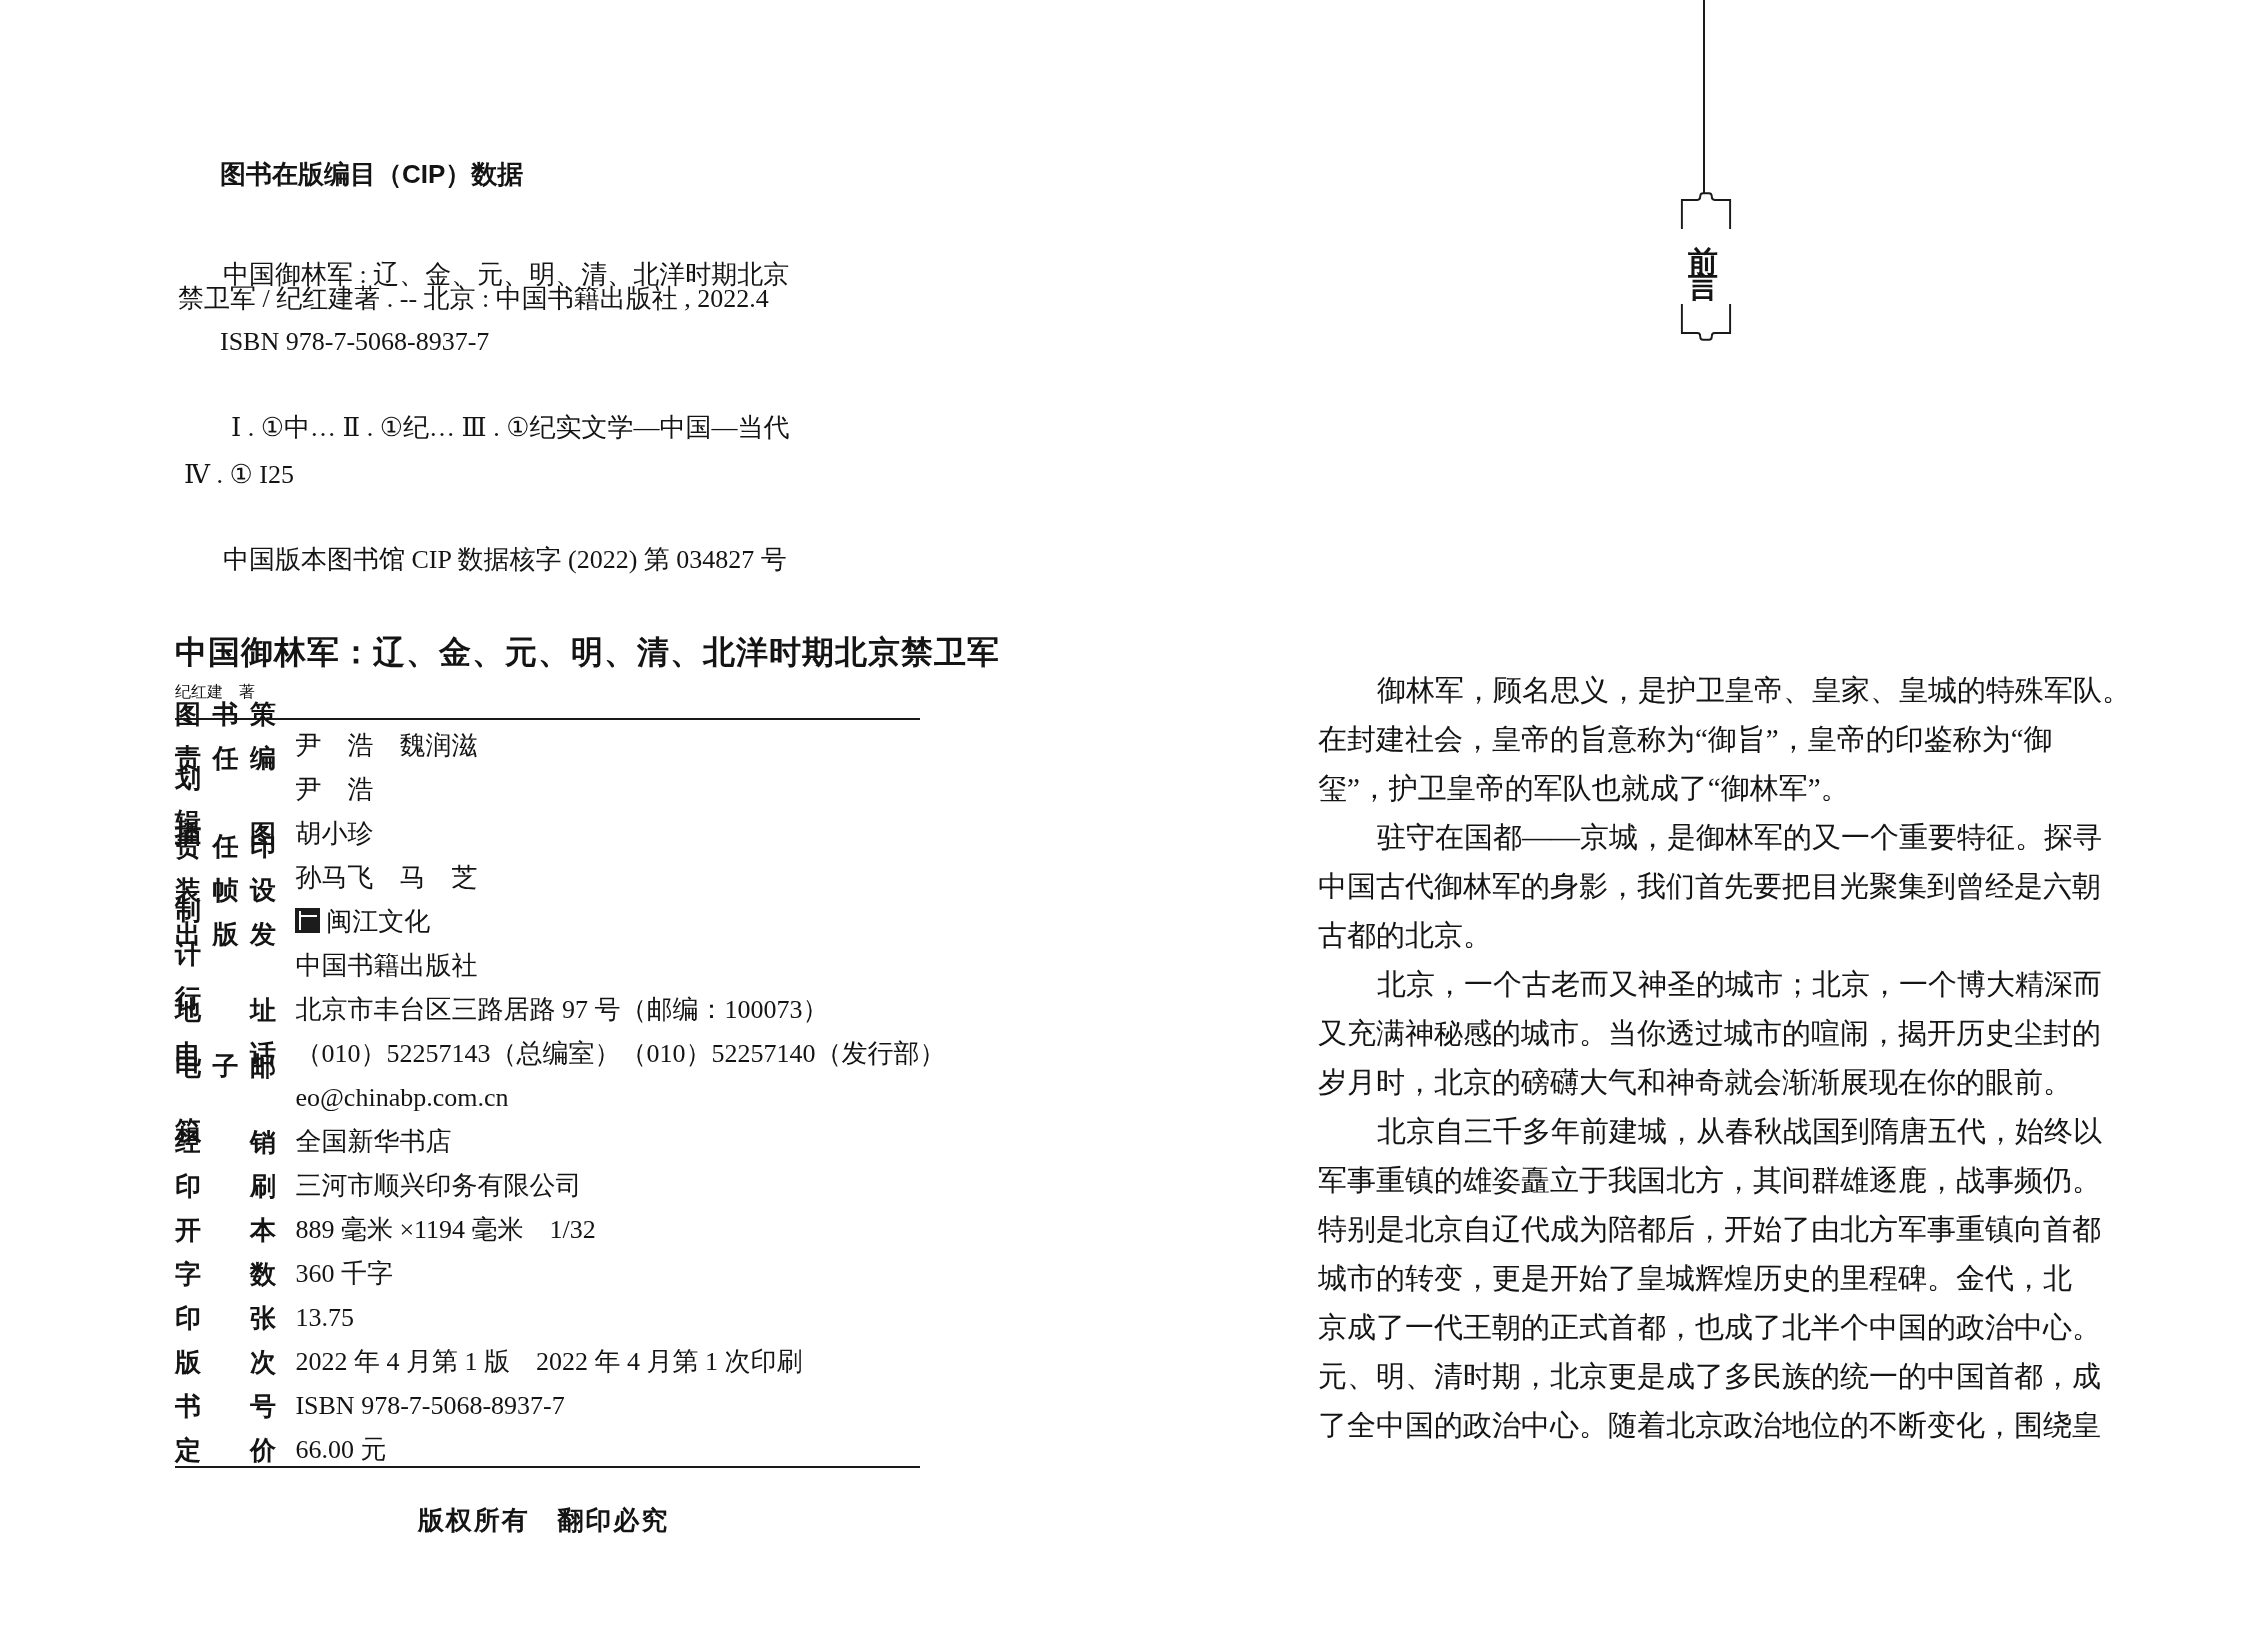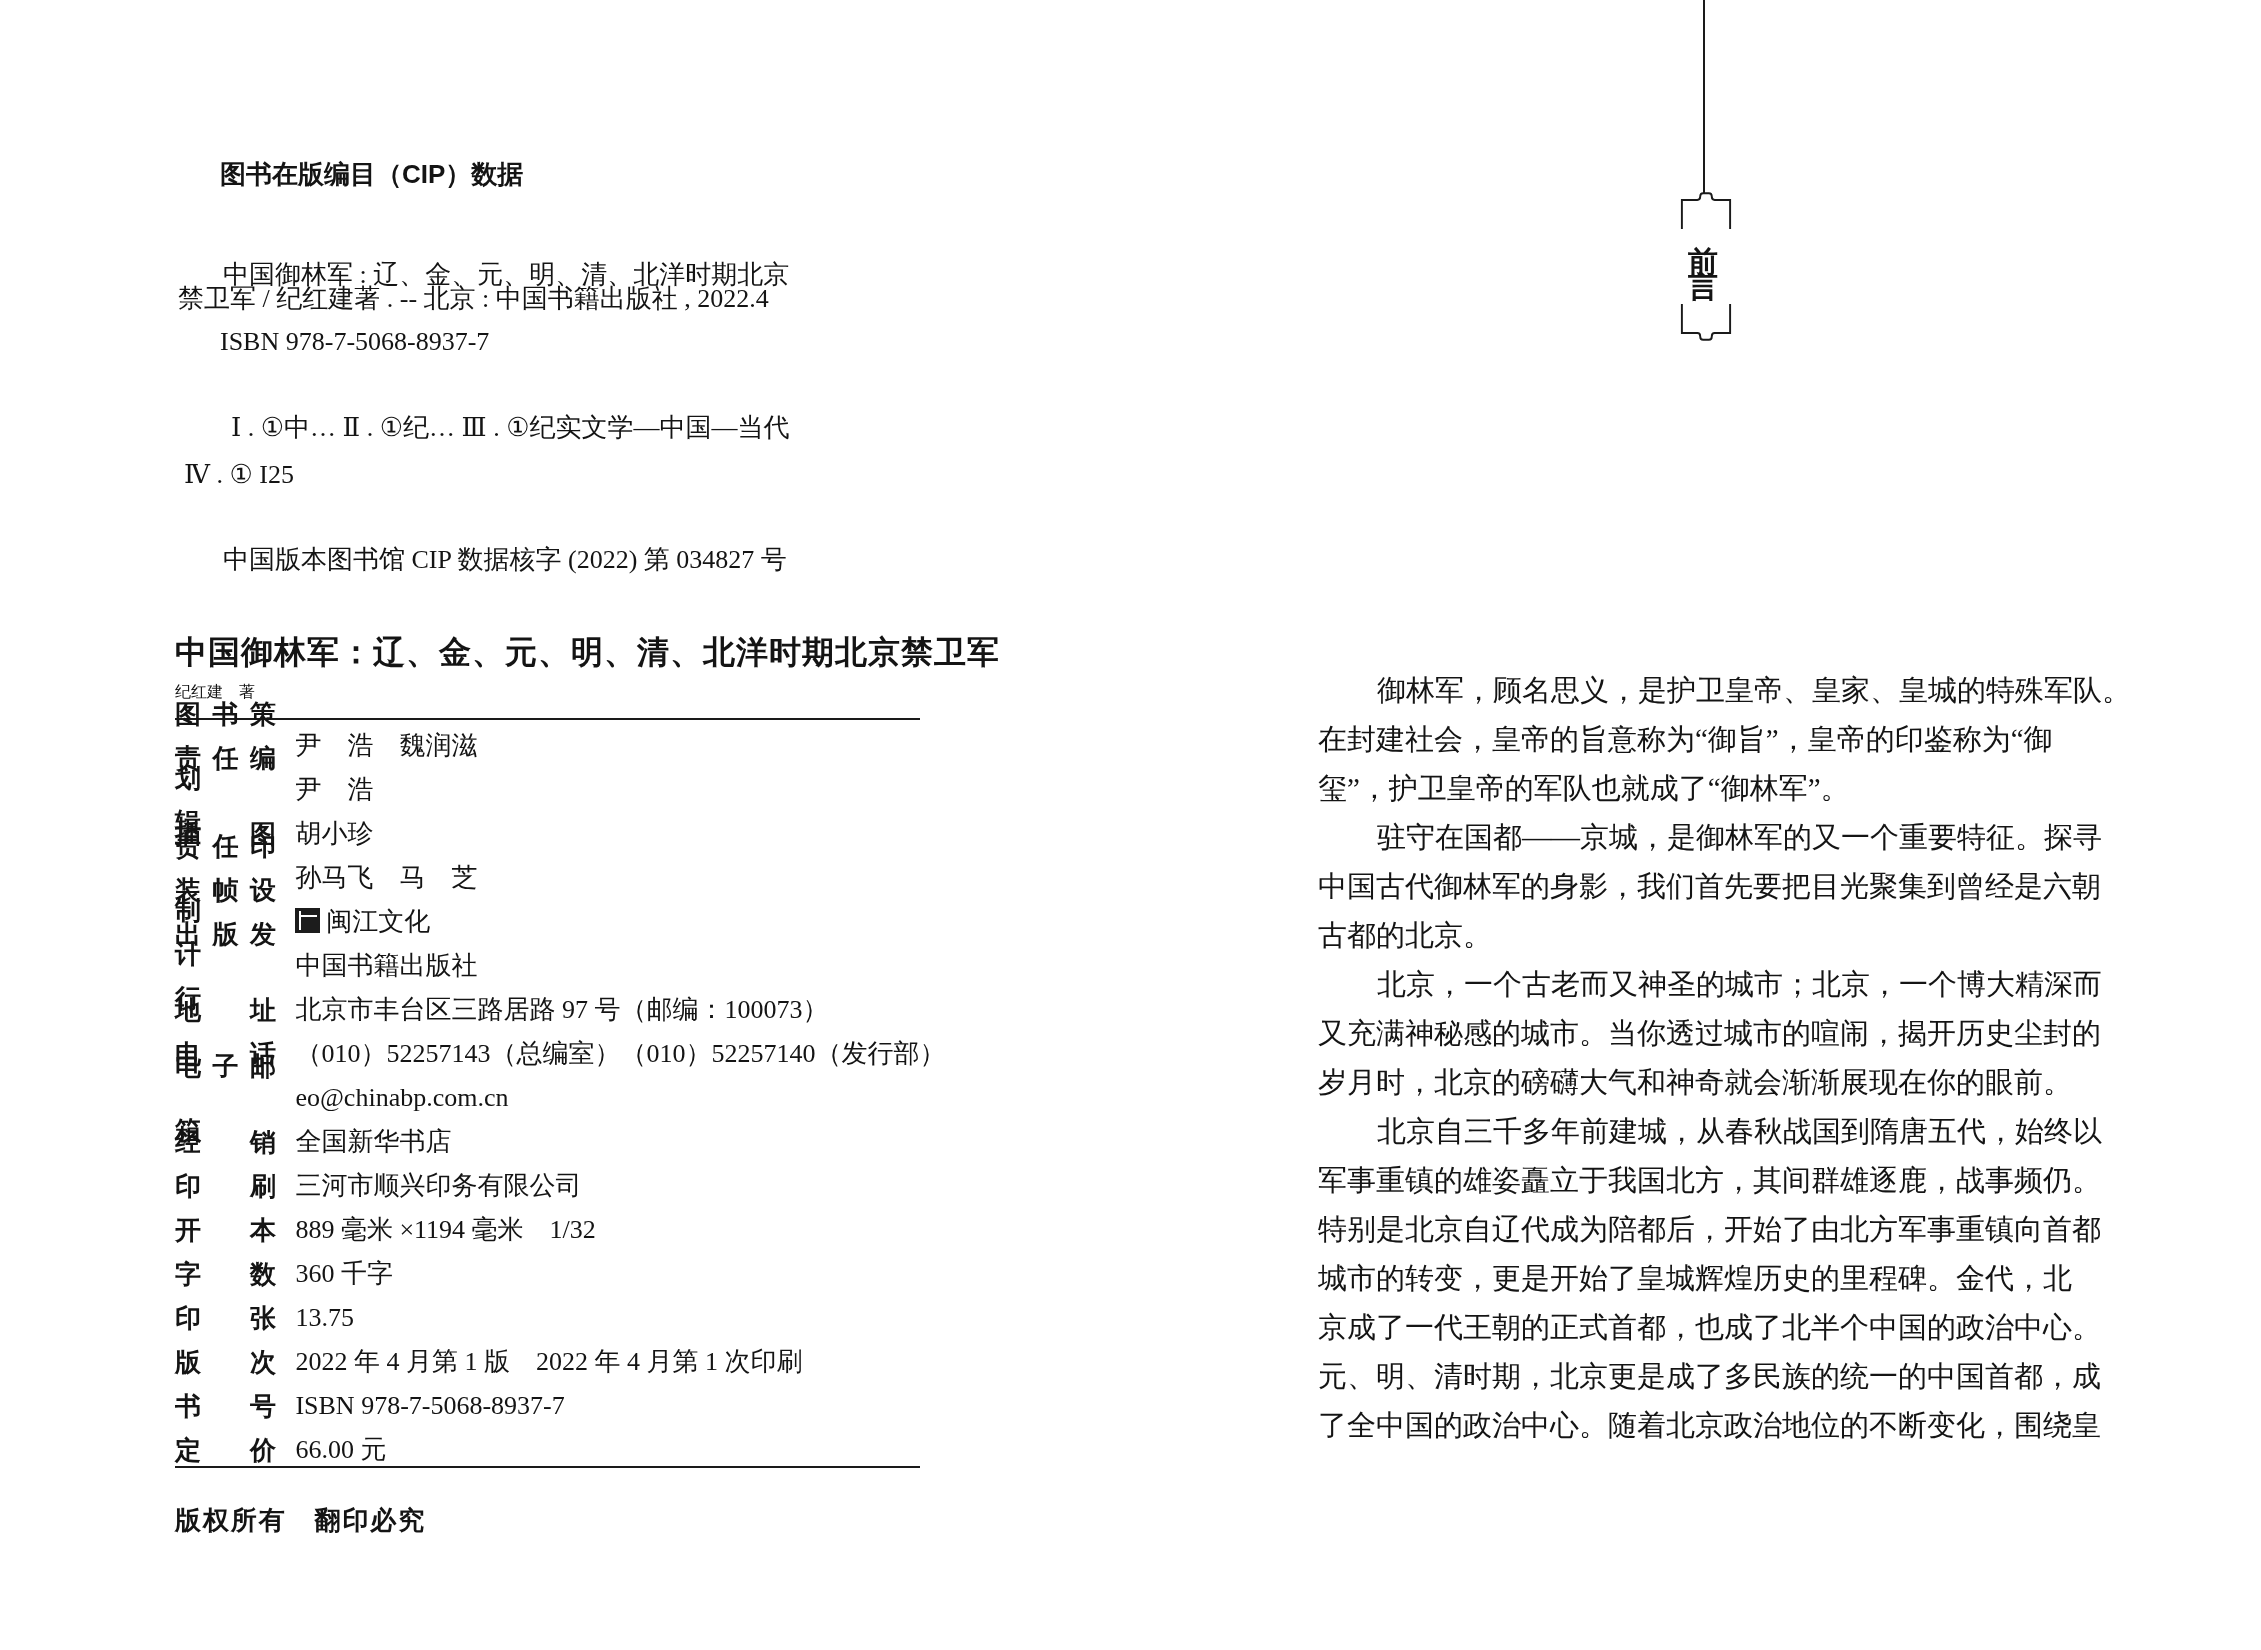--- a/index.html
+++ b/index.html
@@ -24,21 +24,21 @@
     text-align:justify;text-align-last:justify;flex:0 0 101px;
   }
   .colophon .val{white-space:nowrap;text-align:right;}
   .logo-sq{
     display:inline-block;width:25px;height:25px;background:#1c1c1c;
     position:relative;margin-right:5.8px;vertical-align:-2.9px;
   }
   .logo-sq::before{content:"";position:absolute;left:3.9px;top:2.9px;width:1.9px;height:19.4px;background:#fff;}
   .logo-sq::after{content:"";position:absolute;left:3.9px;top:6.8px;width:17.5px;height:1.9px;background:#fff;}
   .copyright{
-    position:absolute;left:175px;top:1503px;width:737px;text-align:left;
+    position:absolute;left:175px;top:1503px;width:737px;text-align:center;
     font-size:26px;letter-spacing:1.9px;
   }
   
   .vline{position:absolute;left:1703px;top:0;width:1.9px;height:193px;background:#1a1a1a;}
   .ornament{position:absolute;left:1679px;top:190px;}
   .preface-title{
     position:absolute;left:1690px;top:222px;width:33px;
     writing-mode:vertical-rl;text-orientation:upright;
     font-size:30px;letter-spacing:23px;font-weight:bold;
   }

